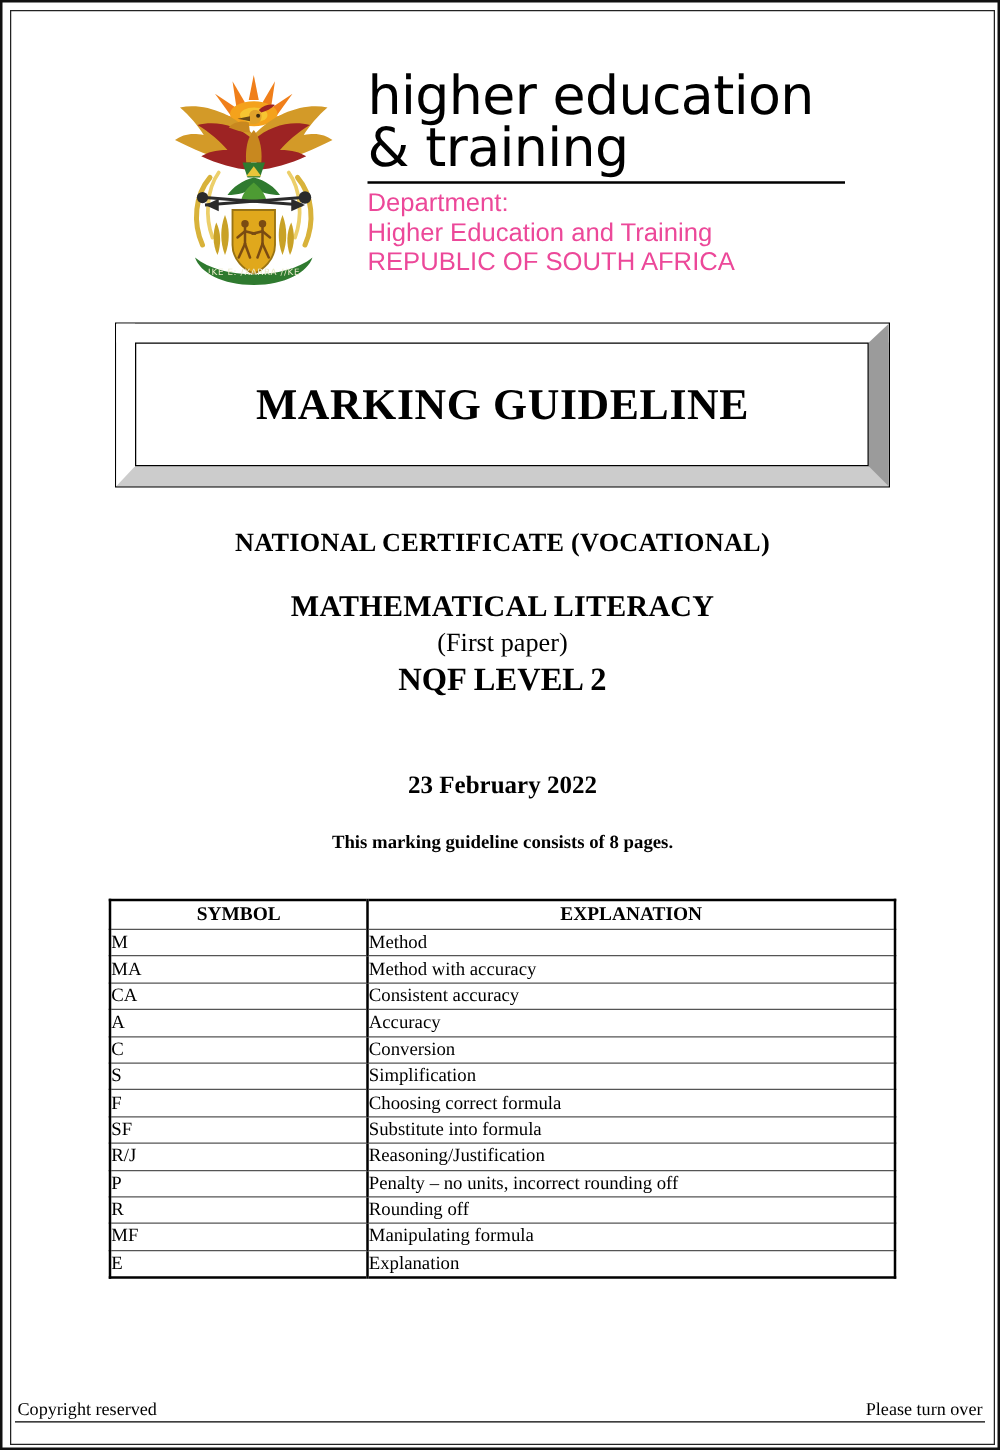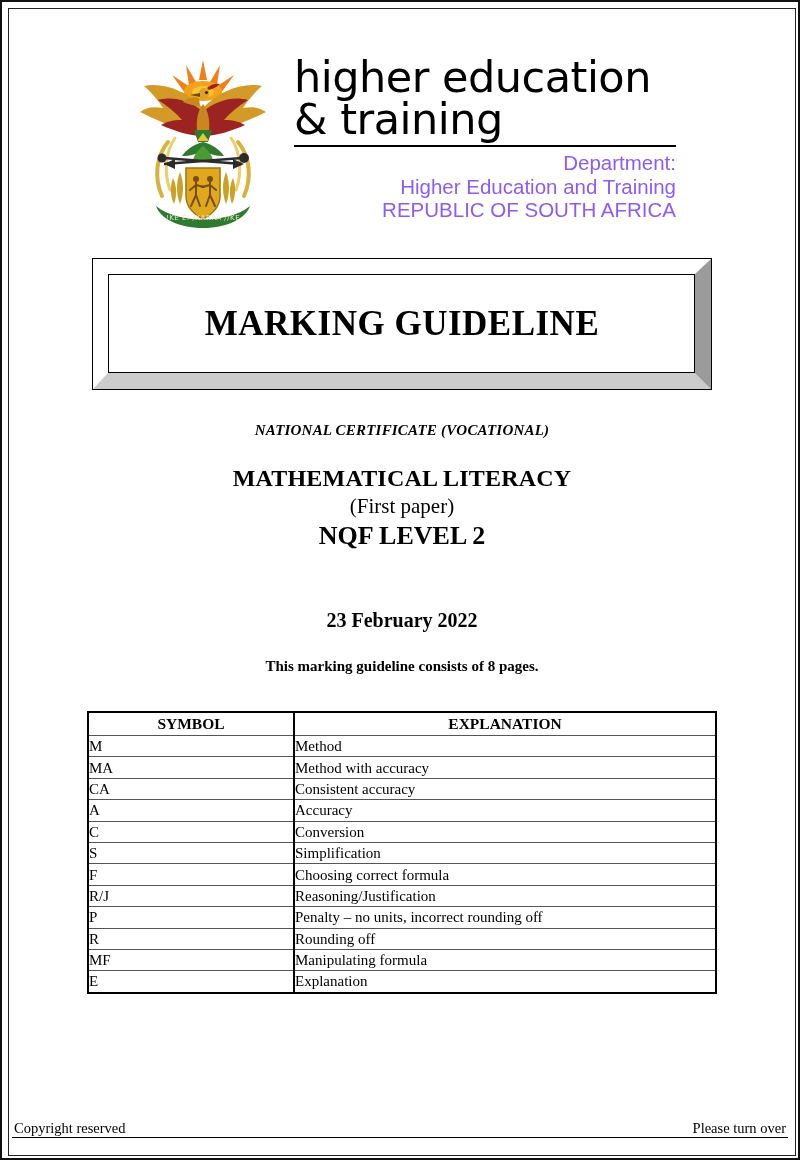--- a/index.html
+++ b/index.html
@@ -70,22 +70,21 @@
     font-weight: 400;
   }
   .dept-rule {
     border-top: 2px solid #000000;
     margin: 5px 0 4px 0;
   }
   .dept-sub {
     font-family: "Liberation Sans", sans-serif;
     font-size: 20.5px;
     line-height: 1.14;
-    color: #8b5cf6;
-    text-align: right;
+    color: #ec4899;
   }
 
   
   .title-box-wrap {
     margin: 22px auto 0 auto;
     width: 620px;
   }
   .title-box {
     position: relative;
     height: 132px;
@@ -116,24 +115,23 @@
     font-weight: bold;
     letter-spacing: 0.5px;
   }
 
   
   .subtitles {
     text-align: center;
     margin-top: 32px;
   }
   .line-cert {
-    font-size: 15px;
+    font-size: 21px;
     font-weight: bold;
     letter-spacing: 0.2px;
-    font-style: italic;
   }
   .line-subject {
     font-size: 24px;
     font-weight: bold;
     margin-top: 26px;
     letter-spacing: 0.2px;
   }
   .line-paper {
     font-size: 21px;
     font-weight: normal;
@@ -353,20 +351,24 @@
           </tr>
         <tr>
             <td class="cell-symbol">S</td>
             <td>Simplification</td>
           </tr>
         <tr>
             <td class="cell-symbol">F</td>
             <td>Choosing correct formula</td>
           </tr>
         <tr>
+            <td class="cell-symbol">SF</td>
+            <td>Substitute into formula</td>
+          </tr>
+        <tr>
             <td class="cell-symbol">R/J</td>
             <td>Reasoning/Justification</td>
           </tr>
         <tr>
             <td class="cell-symbol">P</td>
             <td>Penalty – no units, incorrect rounding off</td>
           </tr>
         <tr>
             <td class="cell-symbol">R</td>
             <td>Rounding off</td>

